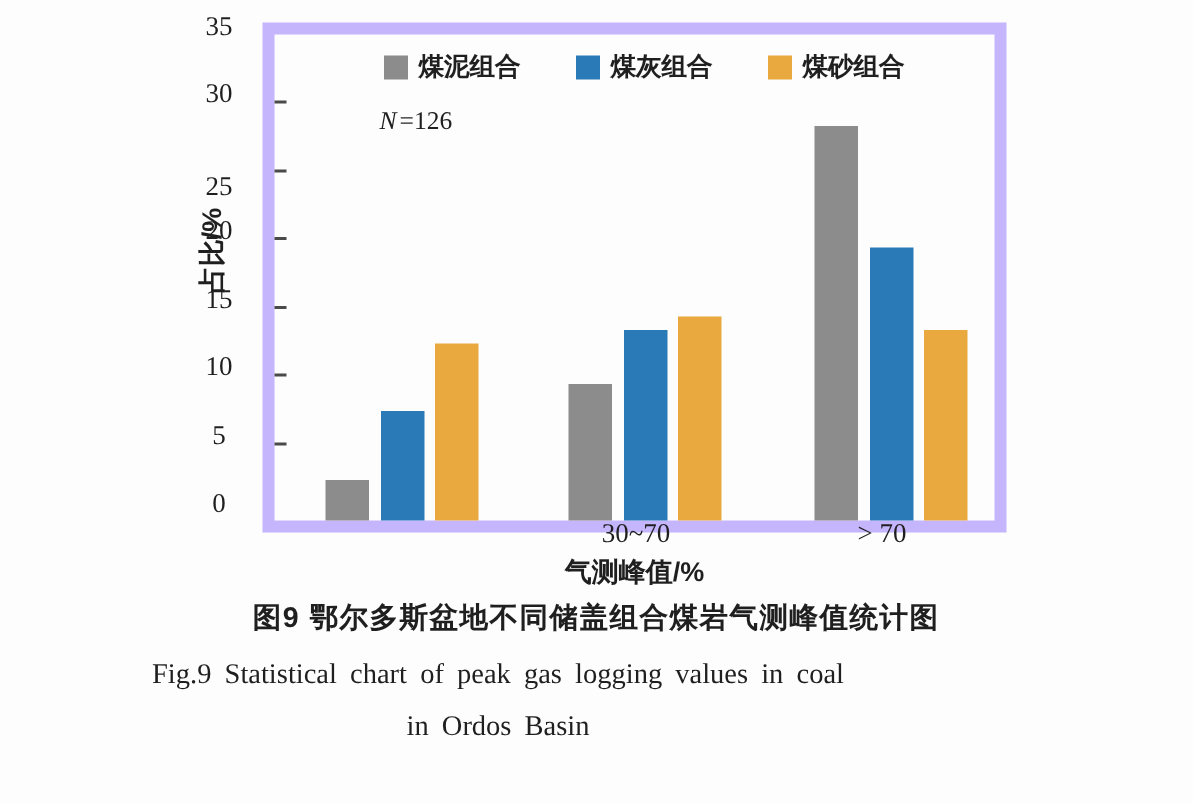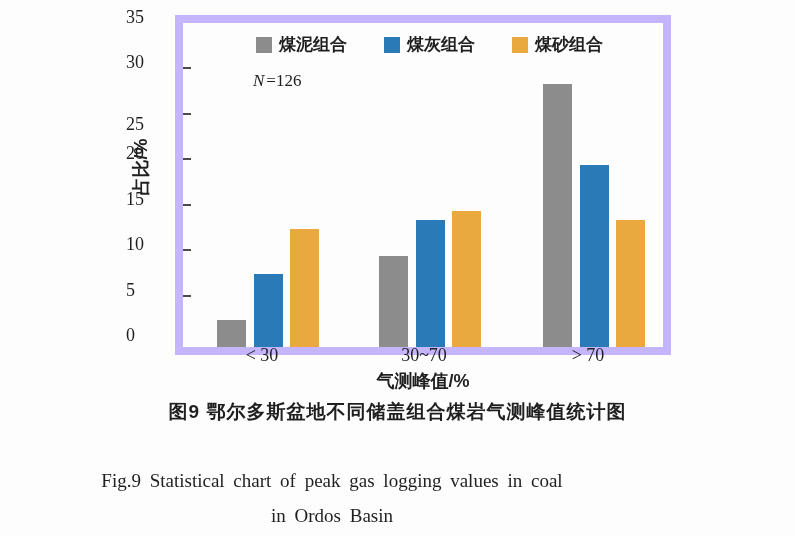--- a/index.html
+++ b/index.html
@@ -21,21 +21,21 @@
   .legend-swatch { width:16px; height:16px; flex:0 0 16px; }
   .legend-label {
     font-family:"Liberation Sans", sans-serif;
     font-size:17px; font-weight:600; white-space:nowrap;
   }
   .annotation { position:absolute; left:70px; top:48px; font-size:17px; }
   .annotation i { font-style:italic; padding-right:2px; }
   .bar { position:absolute; bottom:0; width:29px; }
   .ytick-mark { position:absolute; left:0; width:8px; height:2px; background:#4a4a4a; }
   .ytick-label {
-    position:absolute; left:126px; width:40px; text-align:left;
+    position:absolute; left:126px; width:40px; text-align:center;
     font-size:18px; line-height:20px;
   }
   .ylabel {
     position:absolute; left:96px; top:156px; width:88px; height:22px;
     text-align:center; transform:rotate(-90deg); transform-origin:center;
     font-family:"Liberation Sans", sans-serif; font-size:18px; font-weight:600;
     white-space:nowrap;
   }
   .xtick-label {
     position:absolute; top:345px; width:140px; text-align:center;
@@ -45,21 +45,21 @@
     position:absolute; left:175px; top:369px; width:496px; text-align:center;
     font-family:"Liberation Sans", sans-serif; font-size:18px; font-weight:600;
   }
   .cap-zh {
     position:absolute; left:0; top:399px; width:795px; text-align:center;
     font-family:"Liberation Sans", sans-serif; font-size:19px; font-weight:600;
     letter-spacing:1px;
   }
   .cap-en {
     position:absolute; left:0; top:432px; width:664px; text-align:center;
-    font-size:19px; line-height:35px; word-spacing:4px;margin-top:31px;
+    font-size:19px; line-height:35px; word-spacing:4px;
   }
 </style>
 </head>
 <body>
 
 <div class="figure">
 
   <div class="plot-frame">
     <div class="legend">
         <div class="legend-item">
@@ -111,16 +111,15 @@
   </div>
 
 <div class="ytick-label" style="top: 325px;">0</div>
     <div class="ytick-label" style="top: 279.571px;">5</div>
     <div class="ytick-label" style="top: 234.143px;">10</div>
     <div class="ytick-label" style="top: 188.714px;">15</div>
     <div class="ytick-label" style="top: 143.286px;">20</div>
     <div class="ytick-label" style="top: 97.8571px; margin-top: 16px;">25</div>
     <div class="ytick-label" style="top: 52.4286px;">30</div>
     <div class="ytick-label" style="top: 7px;">35</div>
-    <div class="xtick-label" style="left: 192px;">&lt; 30</div>
     <div class="xtick-label" style="left: 354px;">30~70</div>
     <div class="xtick-label" style="left: 518px;">&gt; 70</div>
   </div>
 
 </body></html>

